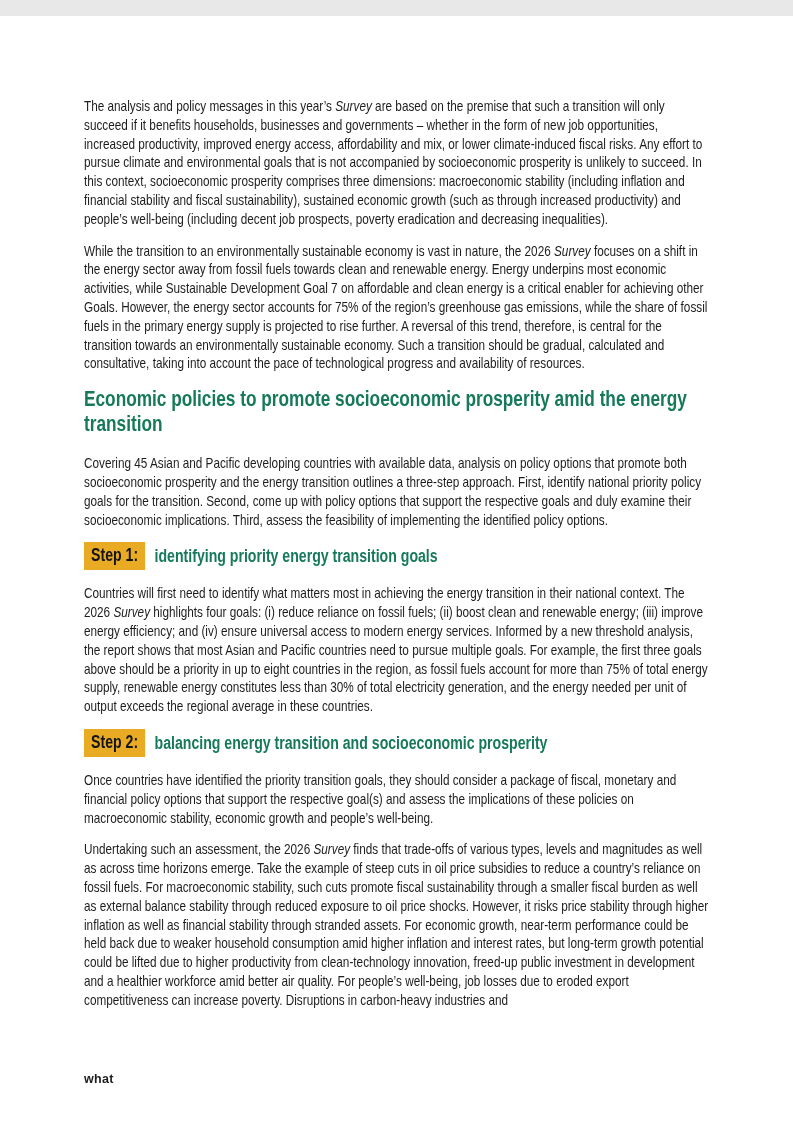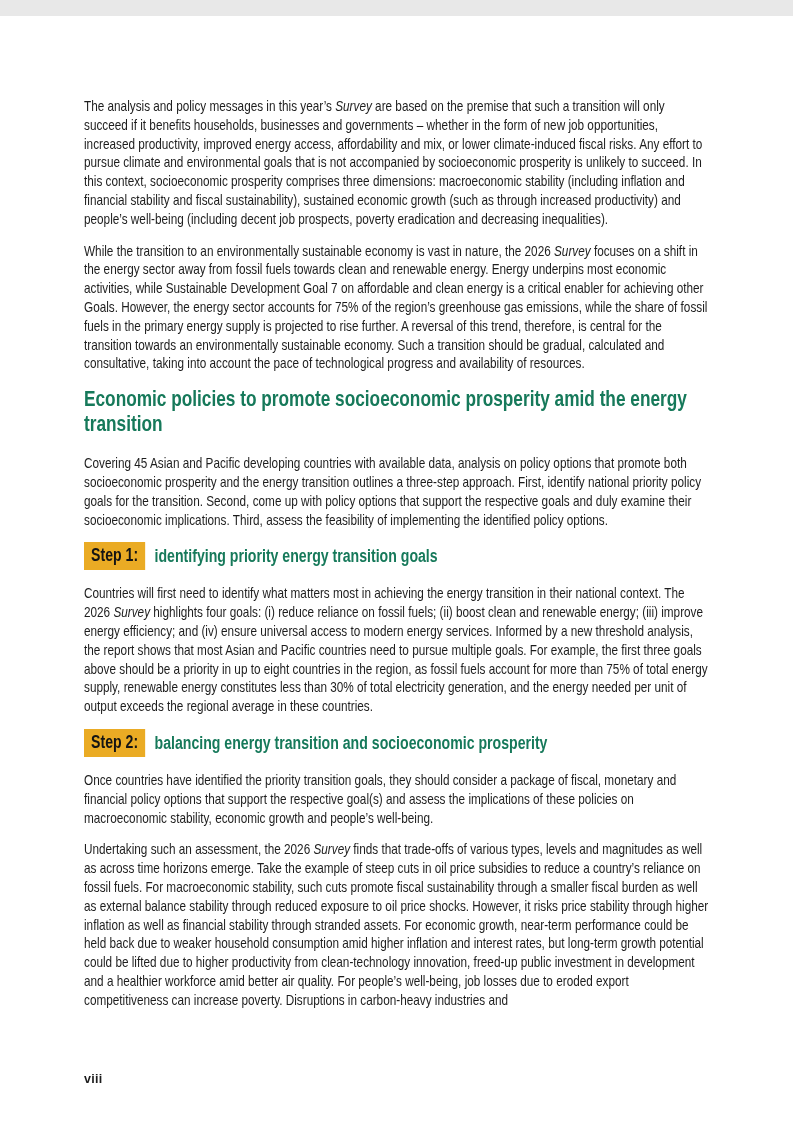--- a/index.html
+++ b/index.html
@@ -82,14 +82,14 @@
       <span class="chip">Step 2:</span>
       <span class="step-title">balancing energy transition and socioeconomic prosperity</span>
     </h2>
 
     <p class="body"><span>Once countries have identified the priority transition goals, they should consider a package of fiscal, monetary and financial policy options that support the respective goal(s) and assess the implications of these policies on macroeconomic stability, economic growth and people’s well-being.</span></p>
 
     <p class="body"><span>Undertaking such an assessment, the 2026 </span><span class="it">Survey</span><span> finds that trade-offs of various types, levels and magnitudes as well as across time horizons emerge. Take the example of steep cuts in oil price subsidies to reduce a country’s reliance on fossil fuels. For macroeconomic stability, such cuts promote fiscal sustainability through a smaller fiscal burden as well as external balance stability through reduced exposure to oil price shocks. However, it risks price stability through higher inflation as well as financial stability through stranded assets. For economic growth, near-term performance could be held back due to weaker household consumption amid higher inflation and interest rates, but long-term growth potential could be lifted due to higher productivity from clean-technology innovation, freed-up public investment in development and a healthier workforce amid better air quality. For people’s well-being, job losses due to eroded export competitiveness can increase poverty. Disruptions in carbon-heavy industries and</span></p>
 
   </article>
 
-  <div class="page-number">viii</div>
+  <div class="page-number">what</div>
 </div>
 
 </body></html>

